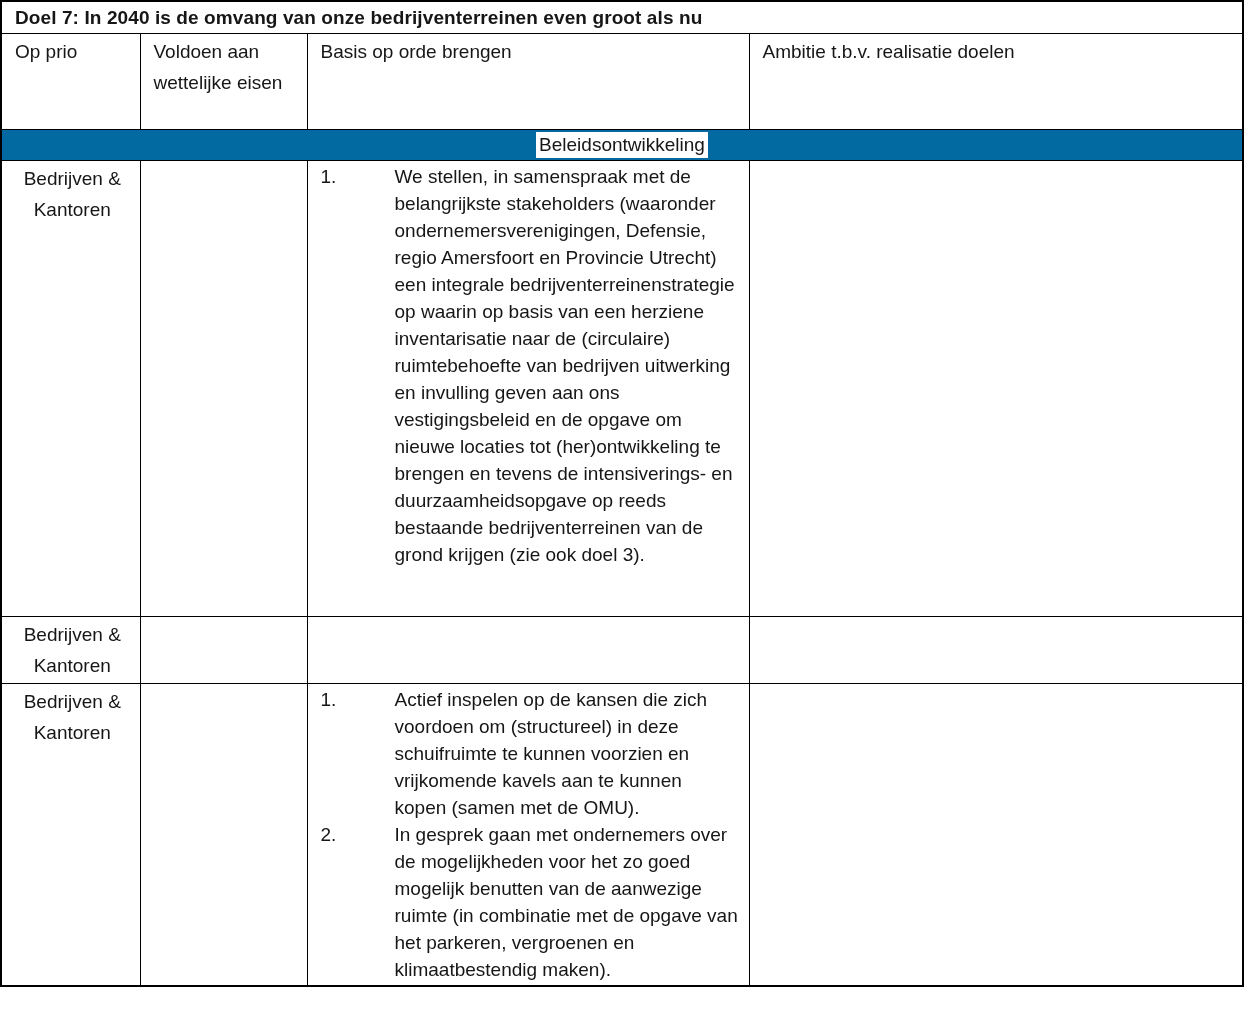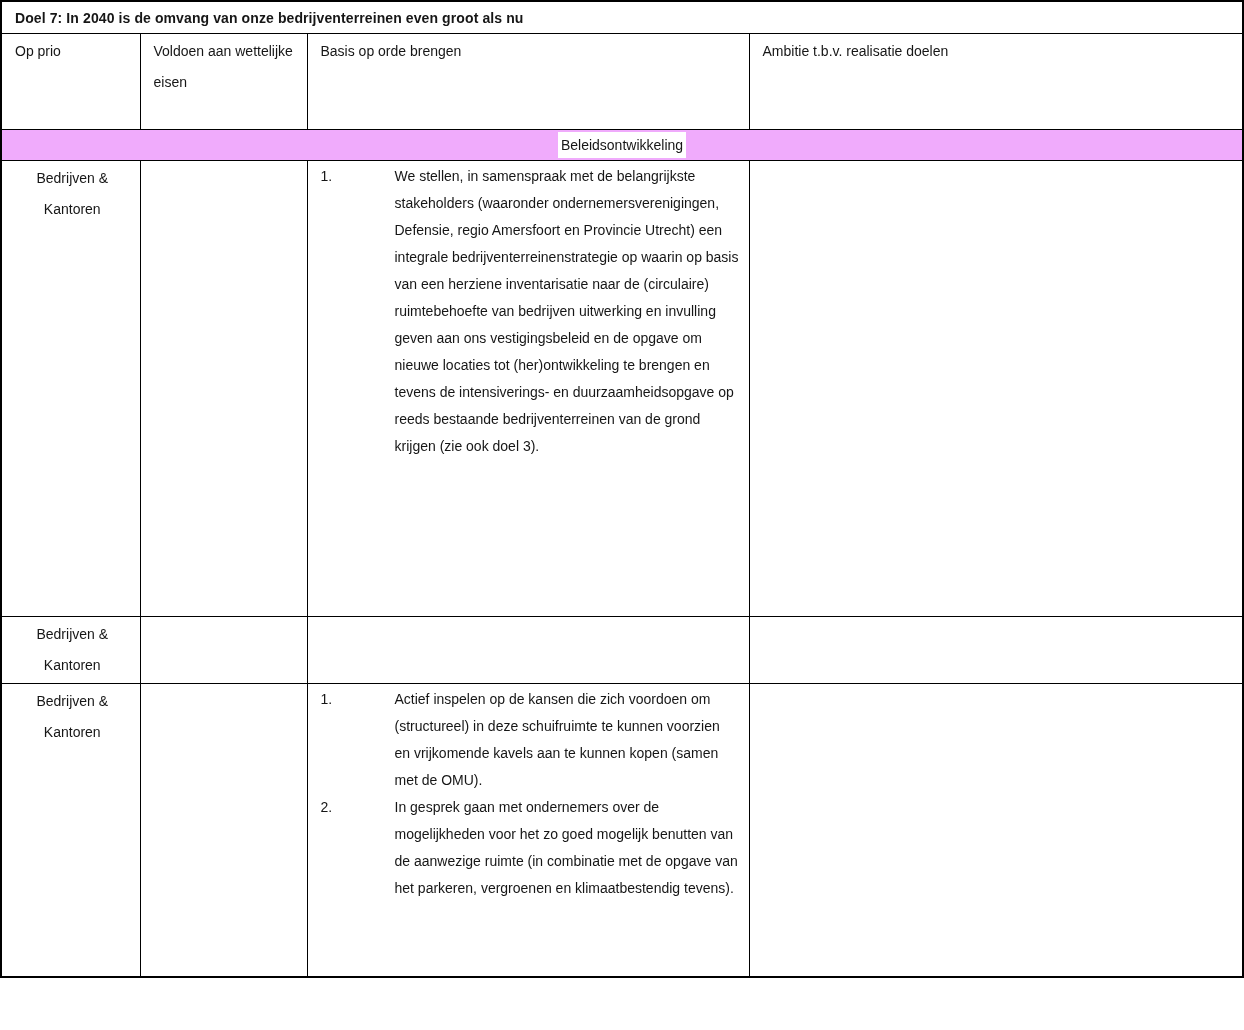--- a/index.html
+++ b/index.html
@@ -17,35 +17,35 @@
   table.doc-table {
     width: 1244px;
     table-layout: fixed;
     border-collapse: collapse;
     border: 2px solid #000;
   }
   table.doc-table td {
     border: 1px solid #000;
     vertical-align: top;
     padding: 2px 10px 2px 13px;
-    font-size: 14px;
+    font-size: 19px;
     line-height: 31px;
     overflow: hidden;
   }
   tr.title-row td {
     height: 26px;
     font-weight: bold;
     line-height: 26px;
     padding-top: 3px;
     letter-spacing: 0.1px;
   }
   tr.header-row td { height: 91px; }
   tr.section-row td {
     height: 24px;
-    background: #f0abfc;
+    background: #0369a1;
     text-align: center;
     padding: 2px 0;
     line-height: 26px;
   }
   tr.section-row td span.section-label {
     background: #ffffff;
     display: inline-block;
     padding: 0 3px;
   }
   tr.body-row-1 td { height: 451px; }
@@ -123,20 +123,20 @@
     <td class="cell-category">Bedrijven &amp; Kantoren</td>
     <td></td>
     <td>
       <div class="num-list">
         <div class="num-item">
           <span class="num">1.</span>
           <span class="txt">Actief inspelen op de kansen die zich voordoen om (structureel) in deze schuifruimte te kunnen voorzien en vrijkomende kavels aan te kunnen kopen (samen met de OMU).</span>
         </div>
         <div class="num-item">
           <span class="num">2.</span>
-          <span class="txt">In gesprek gaan met ondernemers over de mogelijkheden voor het zo goed mogelijk benutten van de aanwezige ruimte (in combinatie met de opgave van het parkeren, vergroenen en klimaatbestendig tevens).</span>
+          <span class="txt">In gesprek gaan met ondernemers over de mogelijkheden voor het zo goed mogelijk benutten van de aanwezige ruimte (in combinatie met de opgave van het parkeren, vergroenen en klimaatbestendig maken).</span>
         </div>
       </div>
     </td>
     <td></td>
   </tr>
 </tbody>
   </table>
 
 </body></html>

